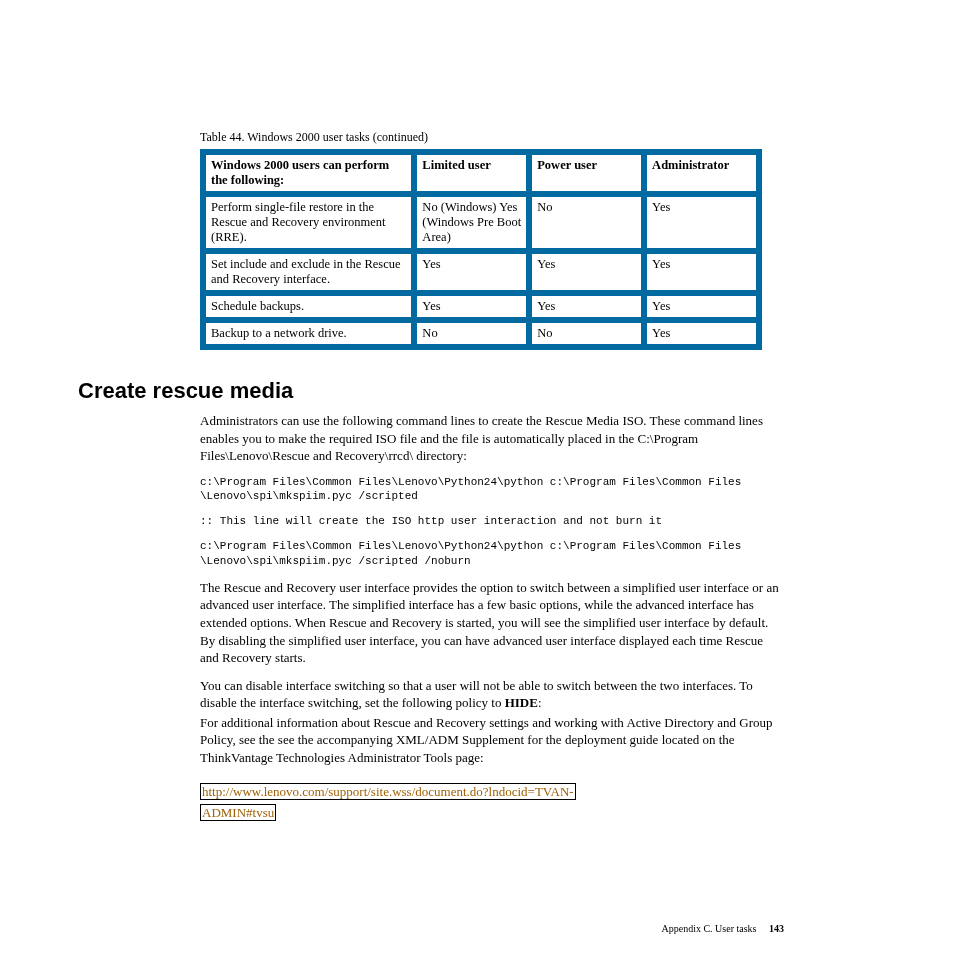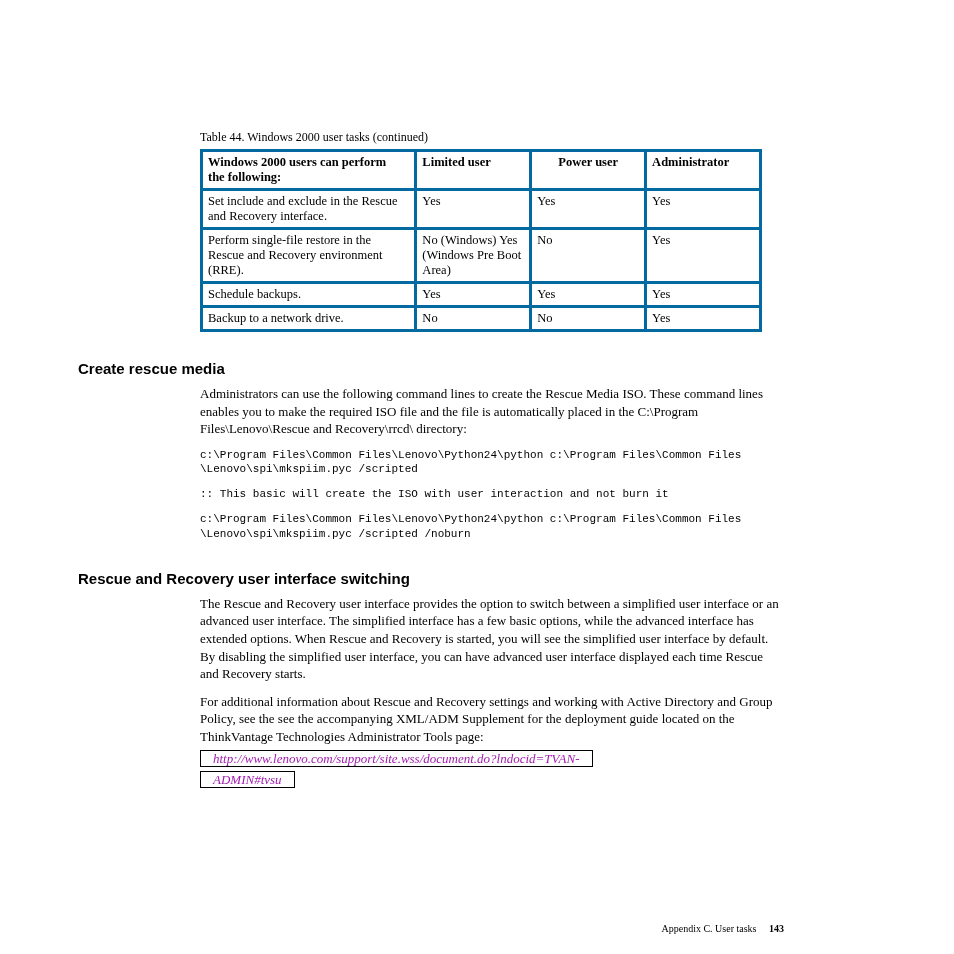--- a/index.html
+++ b/index.html
@@ -21,35 +21,35 @@
     margin-left: 122px;
     margin-bottom: 4px;
   }
   table.user-tasks {
     border-collapse: collapse;
     margin-left: 122px;
     font-size: 12.5px;
     width: 562px;
   }
   table.user-tasks th, table.user-tasks td {
-    border: 3px solid #0369a1;
+    border: 6px solid #0369a1;
     padding: 3px 5px;
     vertical-align: top;
     text-align: left;
   }
   table.user-tasks th {
     font-weight: bold;
   }
   table.user-tasks th:first-child { width: 168px; }
   table.user-tasks th:nth-child(2) { width: 84px; }
-  table.user-tasks th:nth-child(3) { width: 84px; text-align: center; }
+  table.user-tasks th:nth-child(3) { width: 84px; }
   table.user-tasks th:nth-child(4) { width: 84px; }
   h2.section-heading {
     font-family: Arial, Helvetica, sans-serif;
-    font-size: 15px;
+    font-size: 22px;
     font-weight: bold;
     margin: 28px 0 8px 0;
   }
   .body-text {
     font-size: 13px;
     line-height: 1.35;
     margin-left: 122px;
     margin-bottom: 10px;
   }
   .code-block {
@@ -67,53 +67,52 @@
     font-size: 10px;
   }
   .footer .page-num {
     font-weight: bold;
     margin-left: 10px;
   }
   .link-boxed {
     border: 1px solid #000;
     display: inline;
     text-decoration: none;
-    color: #a21caf;
-    padding: 0 12px;
+    color: #a16207;
+    padding: 0 1px;
     line-height: 1.6;
-    font-style: italic;
   }
   .bold { font-weight: bold; }
 </style>
 </head>
 <body>
 
 <div class="page">
 
   <div class="table-caption">Table 44. Windows 2000 user tasks  (continued)</div>
   <table class="user-tasks">
     <thead>
       <tr>
         <th><span>Windows 2000 users can perform</span><br><span>the following:</span></th>
         <th>Limited user</th>
         <th>Power user</th>
         <th>Administrator</th>
       </tr>
     </thead>
     <tbody>
       <tr>
+        <td>Perform single-file restore in the Rescue and Recovery environment (RRE).</td>
+        <td>No (Windows) Yes (Windows Pre Boot Area)</td>
+        <td>No</td>
+        <td>Yes</td>
+      </tr>
+      <tr>
         <td>Set include and exclude in the Rescue and Recovery interface.</td>
         <td>Yes</td>
         <td>Yes</td>
-        <td>Yes</td>
-      </tr>
-      <tr>
-        <td>Perform single-file restore in the Rescue and Recovery environment (RRE).</td>
-        <td>No (Windows) Yes (Windows Pre Boot Area)</td>
-        <td>No</td>
         <td>Yes</td>
       </tr>
       <tr>
         <td>Schedule backups.</td>
         <td>Yes</td>
         <td>Yes</td>
         <td>Yes</td>
       </tr>
       <tr>
         <td>Backup to a network drive.</td>
@@ -121,27 +120,29 @@
         <td>No</td>
         <td>Yes</td>
       </tr>
     </tbody>
   </table>
 
   <h2 class="section-heading">Create rescue media</h2>
   <div class="body-text">Administrators can use the following command lines to create the Rescue Media ISO. These command lines enables you to make the required ISO file and the file is automatically placed in the C:\Program Files\Lenovo\Rescue and Recovery\rrcd\ directory:</div>
   <div class="code-block">c:\Program Files\Common Files\Lenovo\Python24\python c:\Program Files\Common Files
 \Lenovo\spi\mkspiim.pyc /scripted</div>
-  <div class="code-block">:: This basic will create the ISO with user interaction and not burn it</div>
+  <div class="code-block">:: This line will create the ISO http user interaction and not burn it</div>
   <div class="code-block">c:\Program Files\Common Files\Lenovo\Python24\python c:\Program Files\Common Files
 \Lenovo\spi\mkspiim.pyc /scripted /noburn</div>
 
-  <h2 class="section-heading">Rescue and Recovery user interface switching</h2>
   <div class="body-text">The Rescue and Recovery user interface provides the option to switch between a simplified user interface or an advanced user interface. The simplified interface has a few basic options, while the advanced interface has extended options. When Rescue and Recovery is started, you will see the simplified user interface by default. By disabling the simplified user interface, you can have advanced user interface displayed each time Rescue and Recovery starts.</div>
-  <div class="body-text" style="margin-bottom:4px;">For additional information about Rescue and Recovery settings and working with Active Directory and Group Policy, see the see the accompanying XML/ADM Supplement for the deployment guide located on the ThinkVantage Technologies Administrator Tools page:</div>
+  <div class="body-text" style="margin-bottom:2px;">
+    <span>You can disable interface switching so that a user will not be able to switch between the two interfaces. To disable the interface switching, set the following policy to </span><span class="bold">HIDE</span><span>:</span>
+  </div>
+  <div class="body-text" style="margin-bottom:16px;">For additional information about Rescue and Recovery settings and working with Active Directory and Group Policy, see the see the accompanying XML/ADM Supplement for the deployment guide located on the ThinkVantage Technologies Administrator Tools page:</div>
   <div class="body-text" style="margin-top:0;">
     <a href="#" class="link-boxed">http://www.lenovo.com/support/site.wss/document.do?lndocid=TVAN-</a><br>
     <a href="#" class="link-boxed">ADMIN#tvsu</a>
   </div>
 
 </div>
 
 <div class="footer">
   <span>Appendix C. User tasks</span>
   <span class="page-num">143</span>

